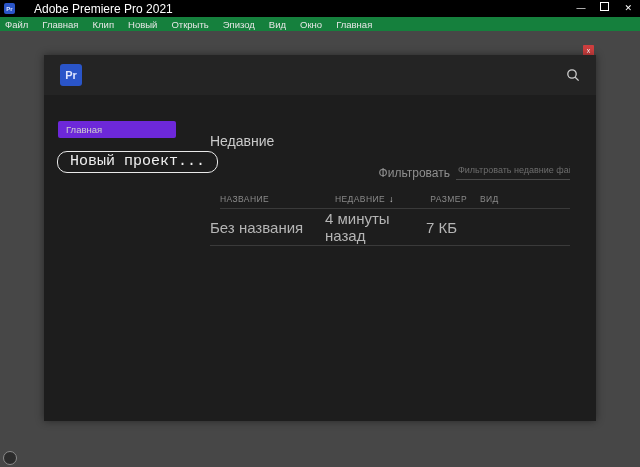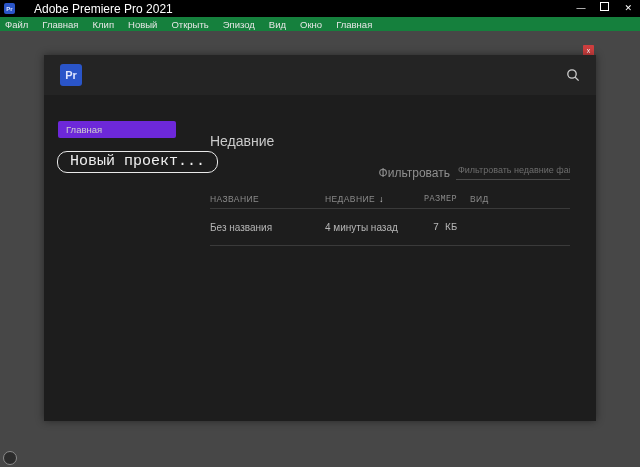--- a/index.html
+++ b/index.html
@@ -87,25 +87,25 @@
     font-family:"Liberation Sans", sans-serif;
   }
   .filter-input::placeholder{color:#6d6d6d;}
   .recent-table{
     position:absolute;left:166px;top:95px;width:360px;
   }
   .t-row{
     display:grid;grid-template-columns:115px 85px 47px 1fr;
     align-items:center;
   }
-  .t-head{height:18px;border-bottom:1px solid #3a3a3a;}
+  .t-head{height:18px;border-bottom:1px solid #3a3a3a;margin-left:10px;}
   .t-head .t-cell{color:#8a8a8a;font-size:8.5px;letter-spacing:.4px;}
   .t-data{height:36px;border-bottom:1px solid #3a3a3a;}
-  .t-data .t-cell{color:#b5b5b5;font-size:10px;}
-  .t-cell.col-size{text-align:right;font-family:Liberation Mono, monospace;}
+  .t-data .t-cell{color:#b5b5b5;font-size:15px;}
+  .t-cell.col-size{text-align:right;}
   .t-cell.col-kind{padding-left:13px;}
   .sort-arrow{color:#cdcdcd;font-size:9px;margin-left:4px;}
   
   .status-icon{
     position:absolute;left:3px;top:420px;width:12px;height:12px;border-radius:50%;
     border:1px solid #8a8a8a;color:#9a9a9a;font-size:7px;line-height:12px;text-align:center;
     background:#2c2c2c;
   }
 </style>
 </head>

